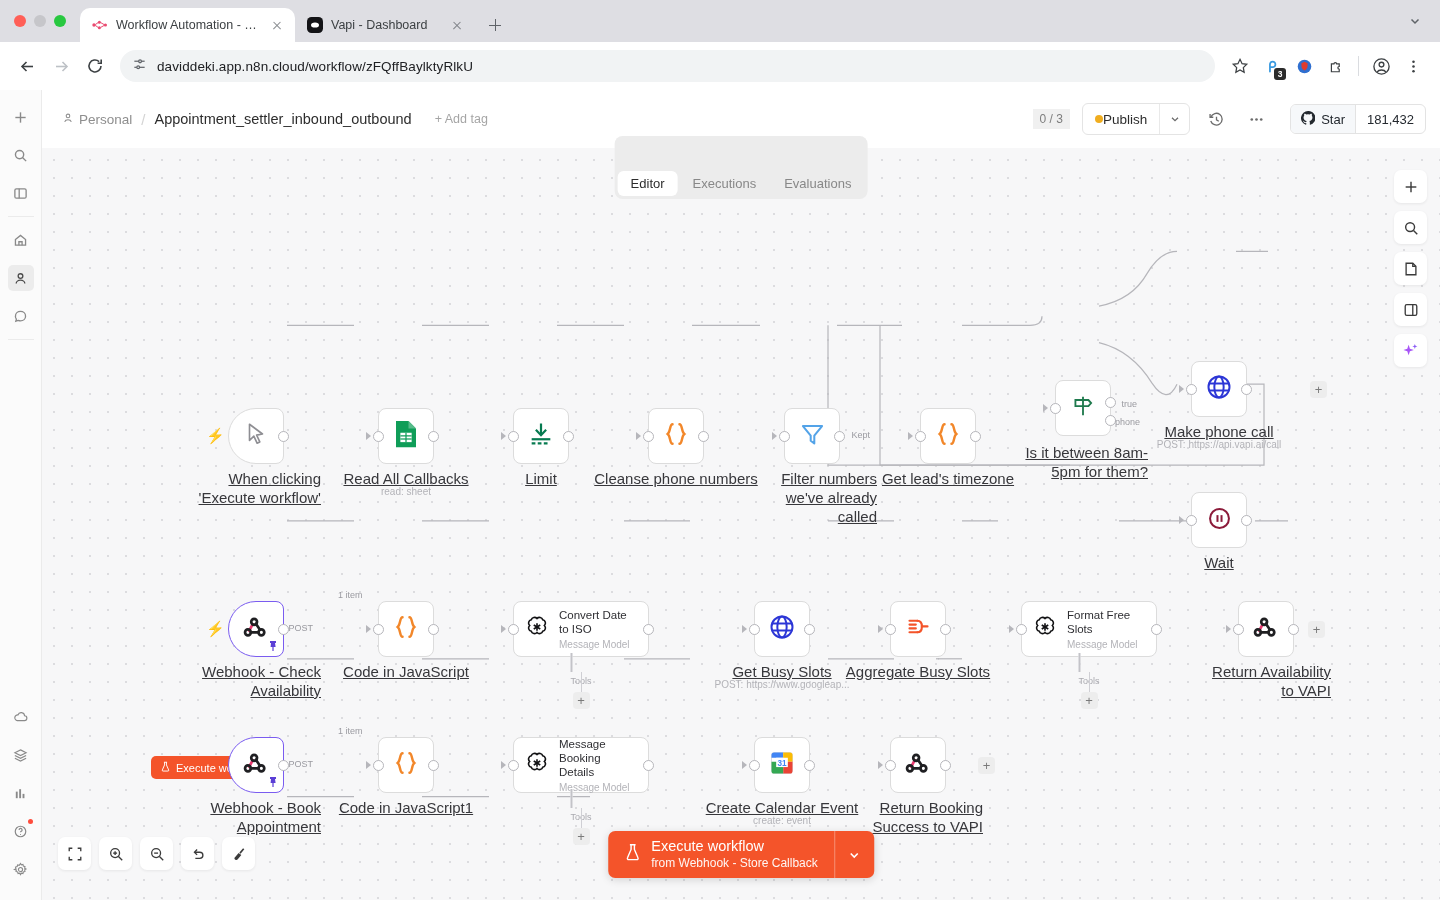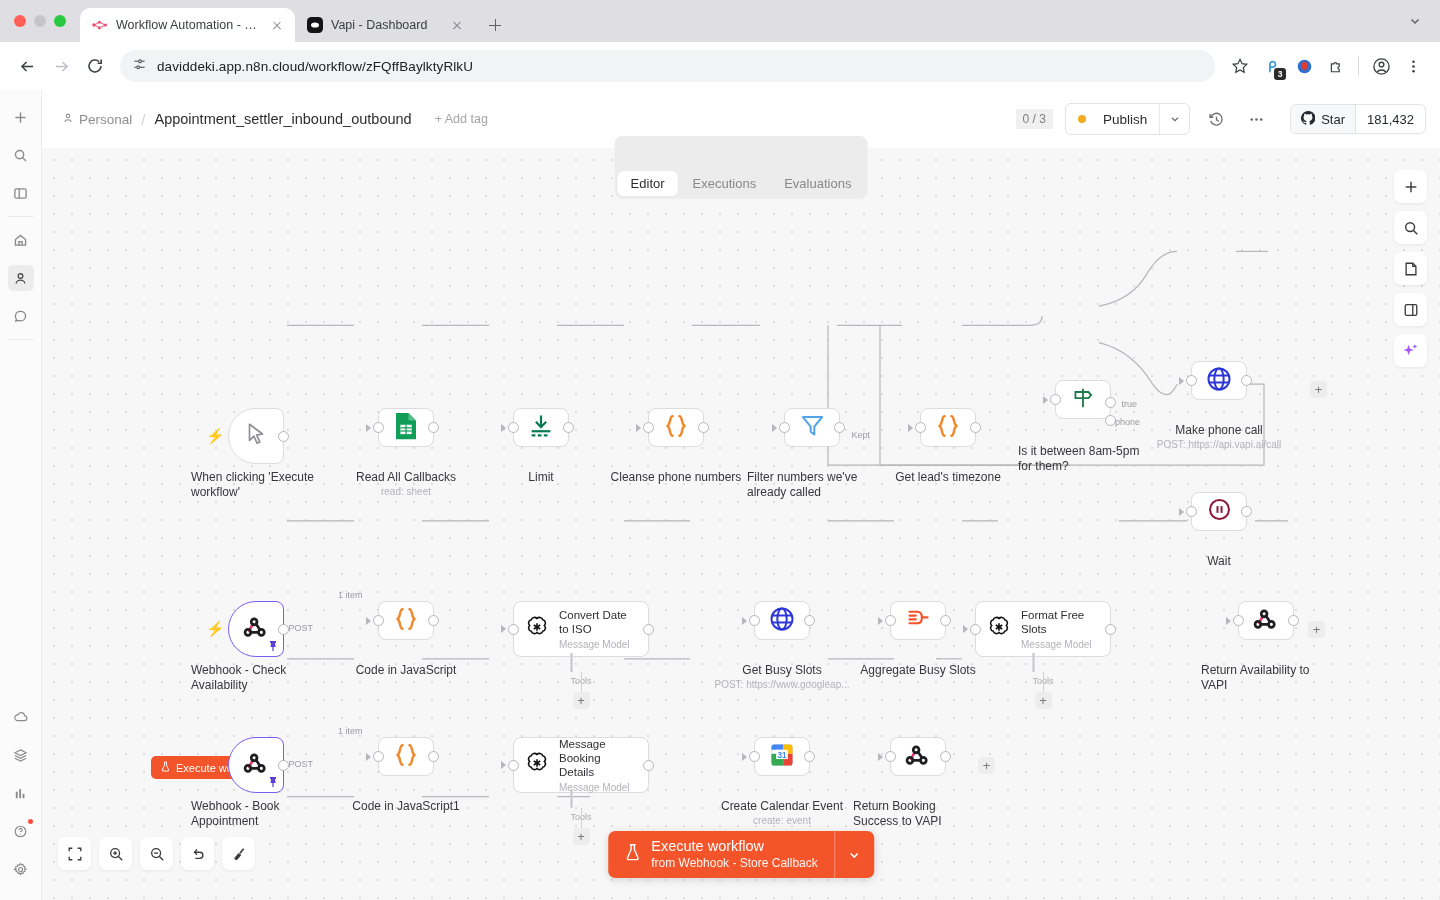--- a/index.html
+++ b/index.html
@@ -85,21 +85,21 @@
     background: #fff; position: relative; z-index: 30;
   }
   .crumbs { display: flex; align-items: center; gap: 9px; font-size: 13.5px; }
   .crumb-personal { display: flex; align-items: center; gap: 5px; color: #8e8e8e; }
   .crumb-slash { color: #d4d4d4; font-size: 15px; }
   .wf-name { color: #2d2d2d; font-size: 14.5px; }
   .addtag { color: #a5a5a5; font-size: 12.5px; margin-left: 14px; }
   .topbar-right { margin-left: auto; display: flex; align-items: center; gap: 12px; }
   .counter { background: #f0f0f0; color: #7d7d7d; font-size: 12px; border-radius: 0; padding: 3px 7px; }
   .publish-group { display: flex; align-items: stretch; border: 1px solid #e4e4e4; border-radius: 6px; overflow: hidden; height: 32px; }
-  .publish-btn { display: flex; align-items: center; gap: 17px; padding: 0 12px; font-size: 13.5px; color: #2d2d2d; font-weight: 500; }
+  .publish-btn { display: flex; align-items: center; gap: 0; padding: 0 12px; font-size: 13.5px; color: #2d2d2d; font-weight: 500; }
   .pdot { width: 8px; height: 8px; border-radius: 50%; background: #f0ad1f; }
   .publish-caret { width: 30px; display: flex; align-items: center; justify-content: center; border-left: 1px solid #e9e9e9; color: #6b6b6b; }
   .icon-btn { width: 28px; height: 28px; display: flex; align-items: center; justify-content: center; color: #6b6b6b; border-radius: 5px; }
   .star-group {
     display: flex; align-items: stretch; border: 1px solid #e3e3e3; border-radius: 6px;
     overflow: hidden; height: 30px; background: #fff; margin-left: 8px;
   }
   .star-left { display: flex; align-items: center; gap: 6px; padding: 0 10px; font-size: 13px; color: #24292f; font-weight: 500; background: #f6f8fa; }
   .star-count { display: flex; align-items: center; padding: 0 11px; font-size: 13px; color: #24292f; border-left: 1px solid #e3e3e3; }
 
@@ -120,30 +120,30 @@
     background-position: 3px 3px;
   }
   .svg-layer { position: absolute; inset: 0; width: 100%; height: 100%; pointer-events: none; }
 
   
   .node { position: absolute; }
   .node-box {
     background: #fff; border: 1px solid #dcdcdc; border-radius: 8px;
     display: flex; align-items: center; justify-content: center; position: relative;
   }
-  .node-sq { width: 56px; height: 39px; }
+  .node-sq { width: 56px; height: 56px; }
   .node-trigger { width: 56px; height: 56px; border-radius: 28px 8px 8px 28px; }
   .node-webhook { width: 56px; height: 56px; border-radius: 28px 8px 8px 28px; border: 1.6px solid #7a5cf0; }
   .node-wide {
     width: 136px; height: 56px; padding: 0 10px 0 10px; display: flex;
     align-items: center; justify-content: flex-start; gap: 9px;
   }
   .node-label {
     position: absolute; left: 50%; transform: translateX(-50%); top: 62px;
-    font-size: 12px; color: #37373b; text-align: left; white-space: nowrap; line-height: 1.25;
+    font-size: 15px; color: #37373b; text-align: right; white-space: nowrap; line-height: 1.25; text-decoration: underline;
   }
   .node-label.wrap { white-space: normal; width: 130px; }
   .node-sub {
     position: absolute; left: 50%; transform: translateX(-50%);
     font-size: 10px; color: #b3b3b8; text-align: center; white-space: nowrap;
   }
   .wide-title { font-size: 11.5px; color: #2f2f33; line-height: 1.22; }
   .wide-sub { font-size: 10px; color: #b3b3b8; margin-top: 3px; }
 
   
@@ -774,21 +774,21 @@
                   <path d="M4 16.2 H11"></path>
                   <path d="M11 6 Q15 6 15 11 Q15 16.2 11 16.2"></path>
                   <path d="M15 11 H20"></path>
                 </svg>
             </span>
             <span class="port out"></span>
           </div>
           <div class="node-label">Aggregate Busy Slots</div>
         </div>
 
-        <div class="node" style="left:933px; top:453px;">
+        <div class="node" style="left:979px; top:453px;">
           <div class="node-box node-wide">
             <span class="arrow-in"></span>
             <span class="port in"></span>
             <span>
               <svg width="26" height="26" viewBox="0 0 24 24" fill="none" stroke="#111113" stroke-width="1.5">
                   <path d="M12 4.2 a3.1 3.1 0 0 1 5.3 1.1 a3.1 3.1 0 0 1 1.5 5.3 a3.1 3.1 0 0 1-1.5 5.3 a3.1 3.1 0 0 1-5.3 1.1 a3.1 3.1 0 0 1-5.3-1.1 a3.1 3.1 0 0 1-1.5-5.3 a3.1 3.1 0 0 1 1.5-5.3 A3.1 3.1 0 0 1 12 4.2z"></path>
                   <path d="M12 8.6 V15.4"></path>
                   <path d="M9 10.2 L15 13.8"></path>
                   <path d="M9 13.8 L15 10.2"></path>
                 </svg>

